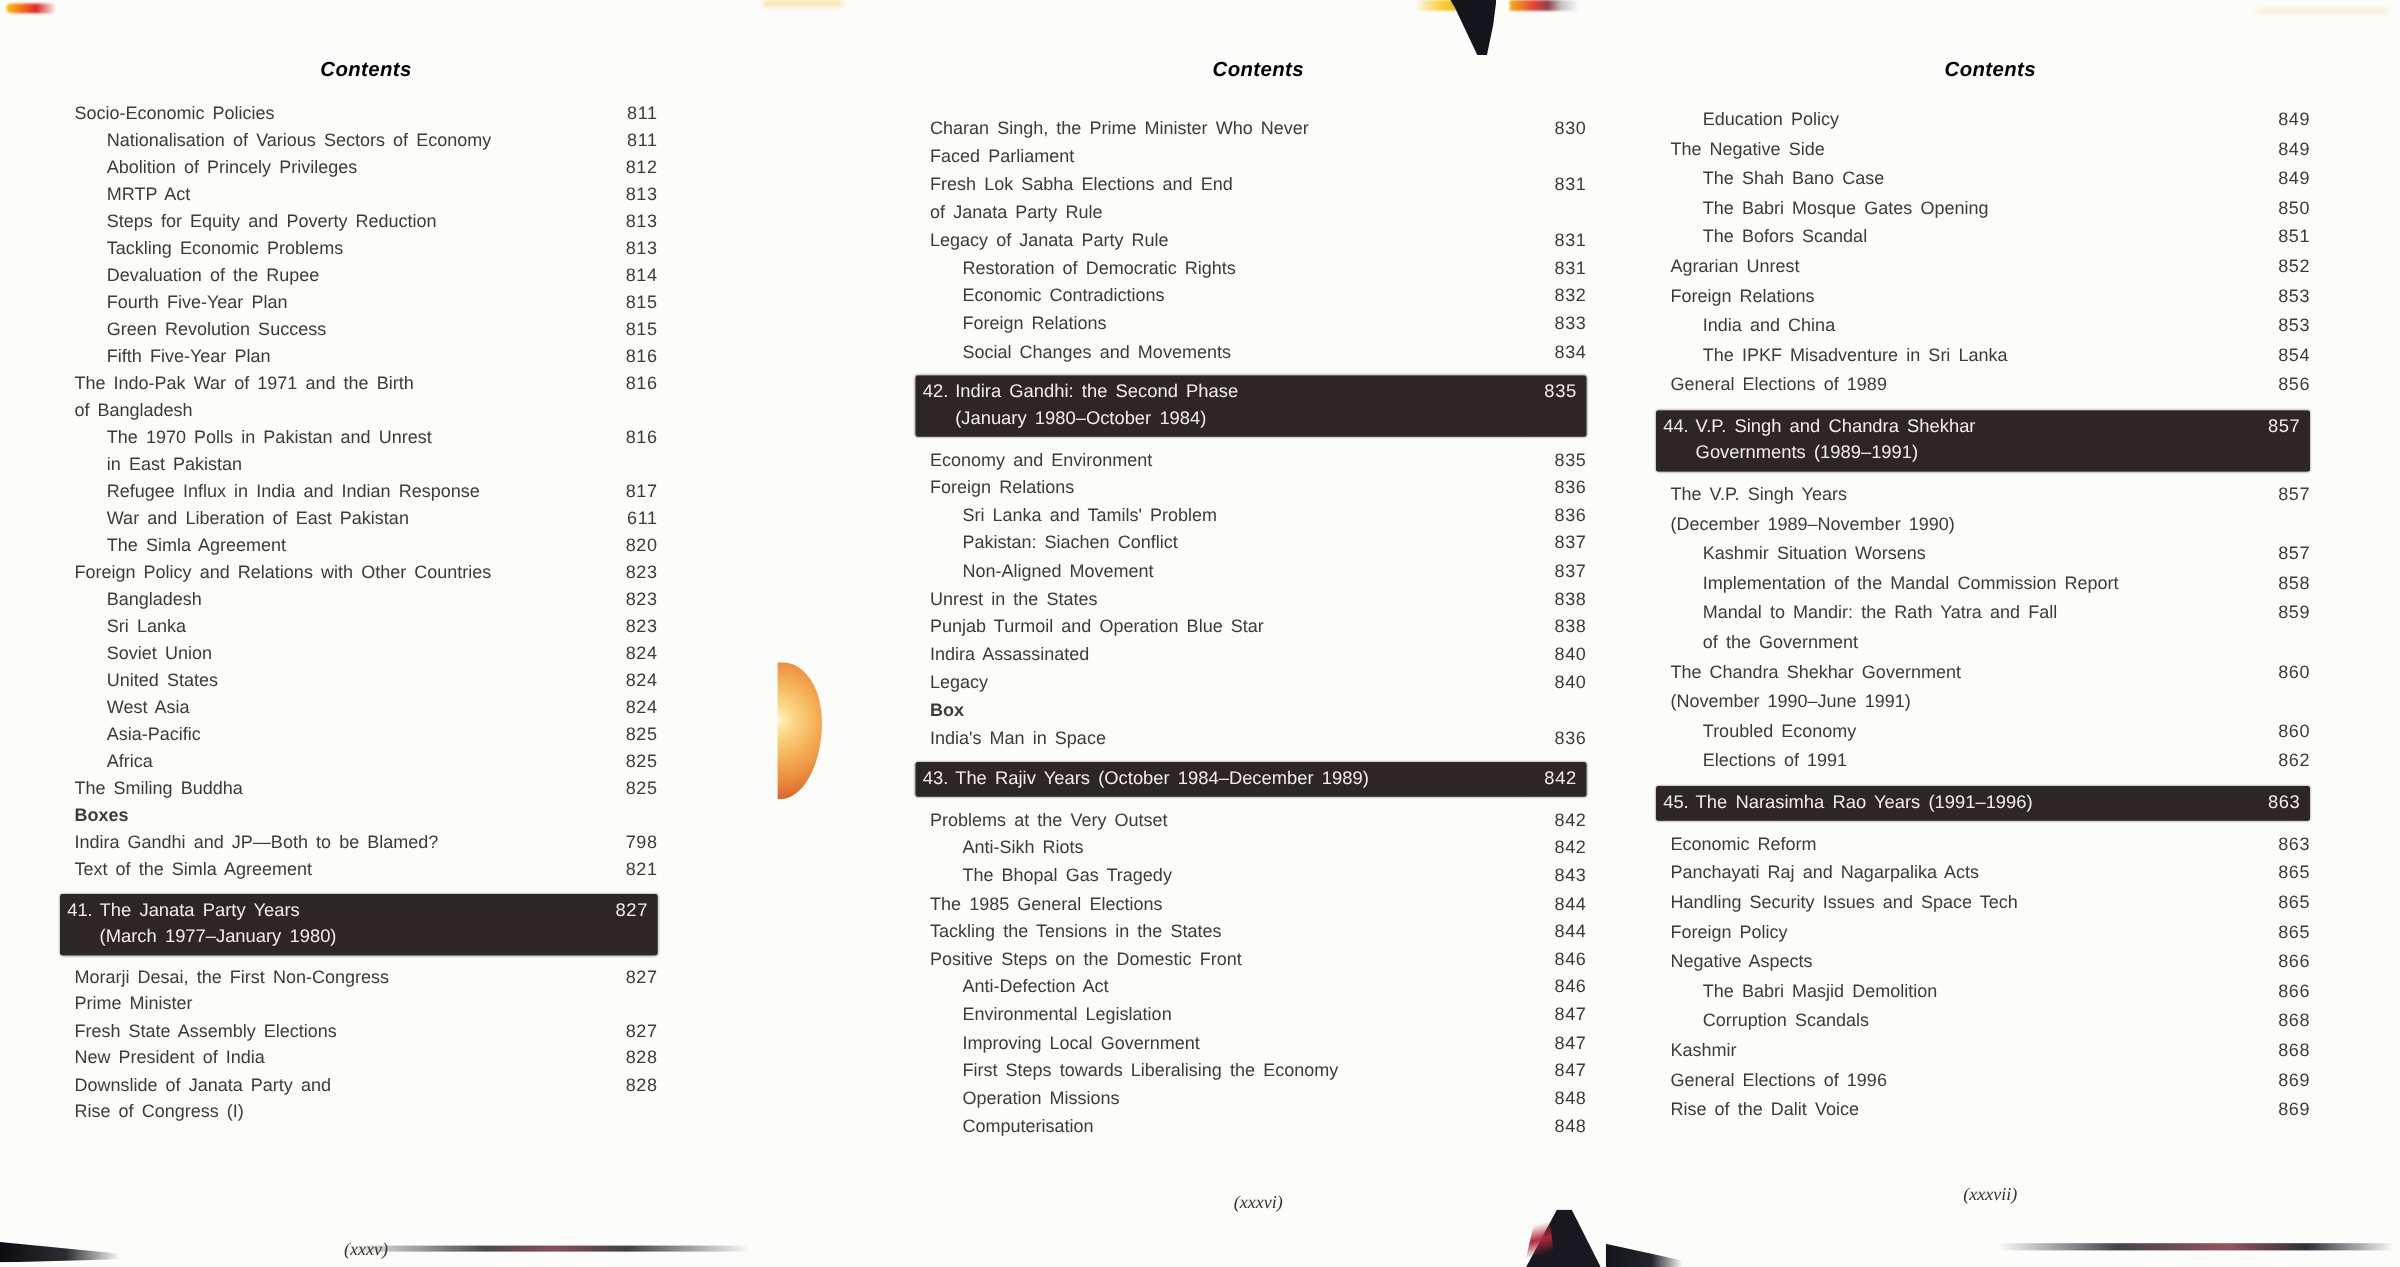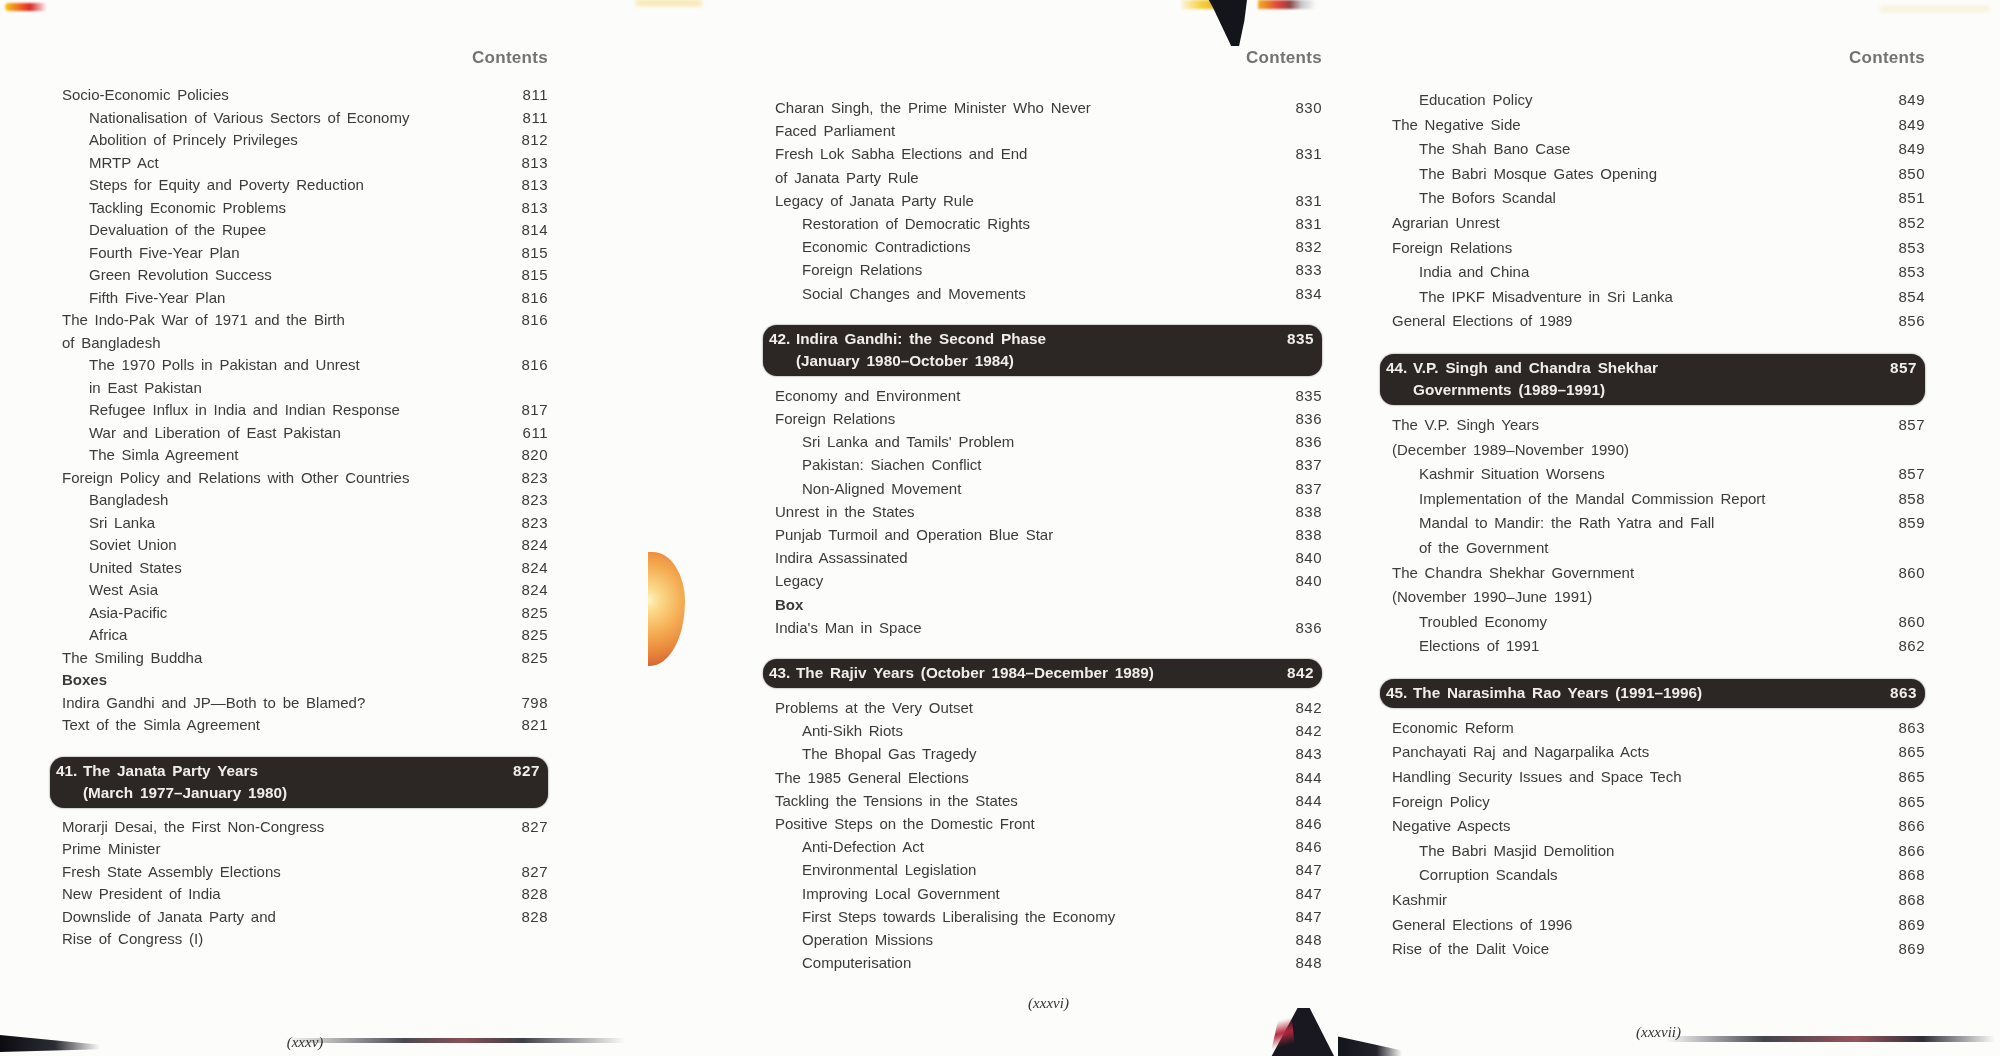--- a/index.html
+++ b/index.html
@@ -4,47 +4,47 @@
 <style>
   *{margin:0;padding:0;box-sizing:border-box}
   html,body{width:2000px;height:1056px;overflow:hidden}
   body{background:#fcfcfb;font-family:"Liberation Sans",sans-serif;color:#3c3b3a;position:relative}
 
   .page{position:absolute;top:48px;height:1000px}
   .page-1{left:62px;width:486px}
   .page-2{left:775px;width:547px}
   .page-3{left:1392px;width:533px}
 
-  .title{font-size:17px;font-weight:bold;text-align:right;color:#737373;letter-spacing:.3px}
+  .title{font-size:17px;font-weight:bold;font-style:italic;text-align:center;color:#000000;letter-spacing:.3px}
   .page-1 .title{margin-bottom:16px}
   .page-2 .title{margin-bottom:28px}
   .page-3 .title{margin-bottom:20px}
 
   .entries{font-size:15px;line-height:22.5px;word-spacing:2.6px}
   .page-2 .entries{line-height:23.2px}
   .page-3 .entries{line-height:24.6px}
 
   .row{display:flex;align-items:baseline}
   .row .txt{flex:1 1 auto}
   .ind1{padding-left:27px}
   .hd{font-weight:bold;}
   .num{flex:0 0 auto;min-width:42px;text-align:right;letter-spacing:.5px}
 
-  .chapter{display:flex;align-items:flex-start;background:#2c2724;color:#f1eee9;font-weight:bold;
-           margin:20px 0 8px -12px;padding:3px 8px 4px 6px;font-size:15.3px;line-height:22px;border-radius:14px;
+  .chapter{display:flex;align-items:flex-start;background:#2c2724;color:#f1eee9;font-weight:normal;
+           margin:8px 0 8px -12px;padding:3px 8px 4px 6px;font-size:15.3px;line-height:22px;border-radius:2px;
            box-shadow:0 0 2px rgba(30,25,20,.6)}
   .ch-no{flex:0 0 27px}
   .ch-body{flex:1 1 auto}
   .chapter .num{color:#f1eee9}
 
   .footer{position:absolute;left:0;right:0;text-align:center;font-family:"Liberation Serif",serif;
           font-style:italic;font-size:15px;color:#35332f}
   .page-1 .footer{top:986px}
   .page-2 .footer{top:947px}
-  .page-3 .footer{top:976px}
+  .page-3 .footer{top:940px}
 
   
   .art{position:absolute;pointer-events:none}
   .art-topleft{left:5px;top:3px;width:42px;height:8px;border-radius:4px;filter:blur(1px);
     background:linear-gradient(90deg,#f6c615,#ef4b23 45%,#d92b26 60%,rgba(217,43,38,0))}
   .art-topmid-yellow{left:636px;top:0;width:66px;height:6px;filter:blur(2px);background:rgba(246,205,80,.45)}
   .art-topwedge{left:1181px;top:0;width:66px;height:46px}
   .art-topwedge .yellow{position:absolute;left:0;top:0;width:52px;height:9px;filter:blur(1px);
     background:linear-gradient(90deg,rgba(250,215,90,.15),#f7cf3a 40%,#caa21a)}
   .art-topwedge .black{position:absolute;left:0;top:0;width:100%;height:100%;background:#14141b;

